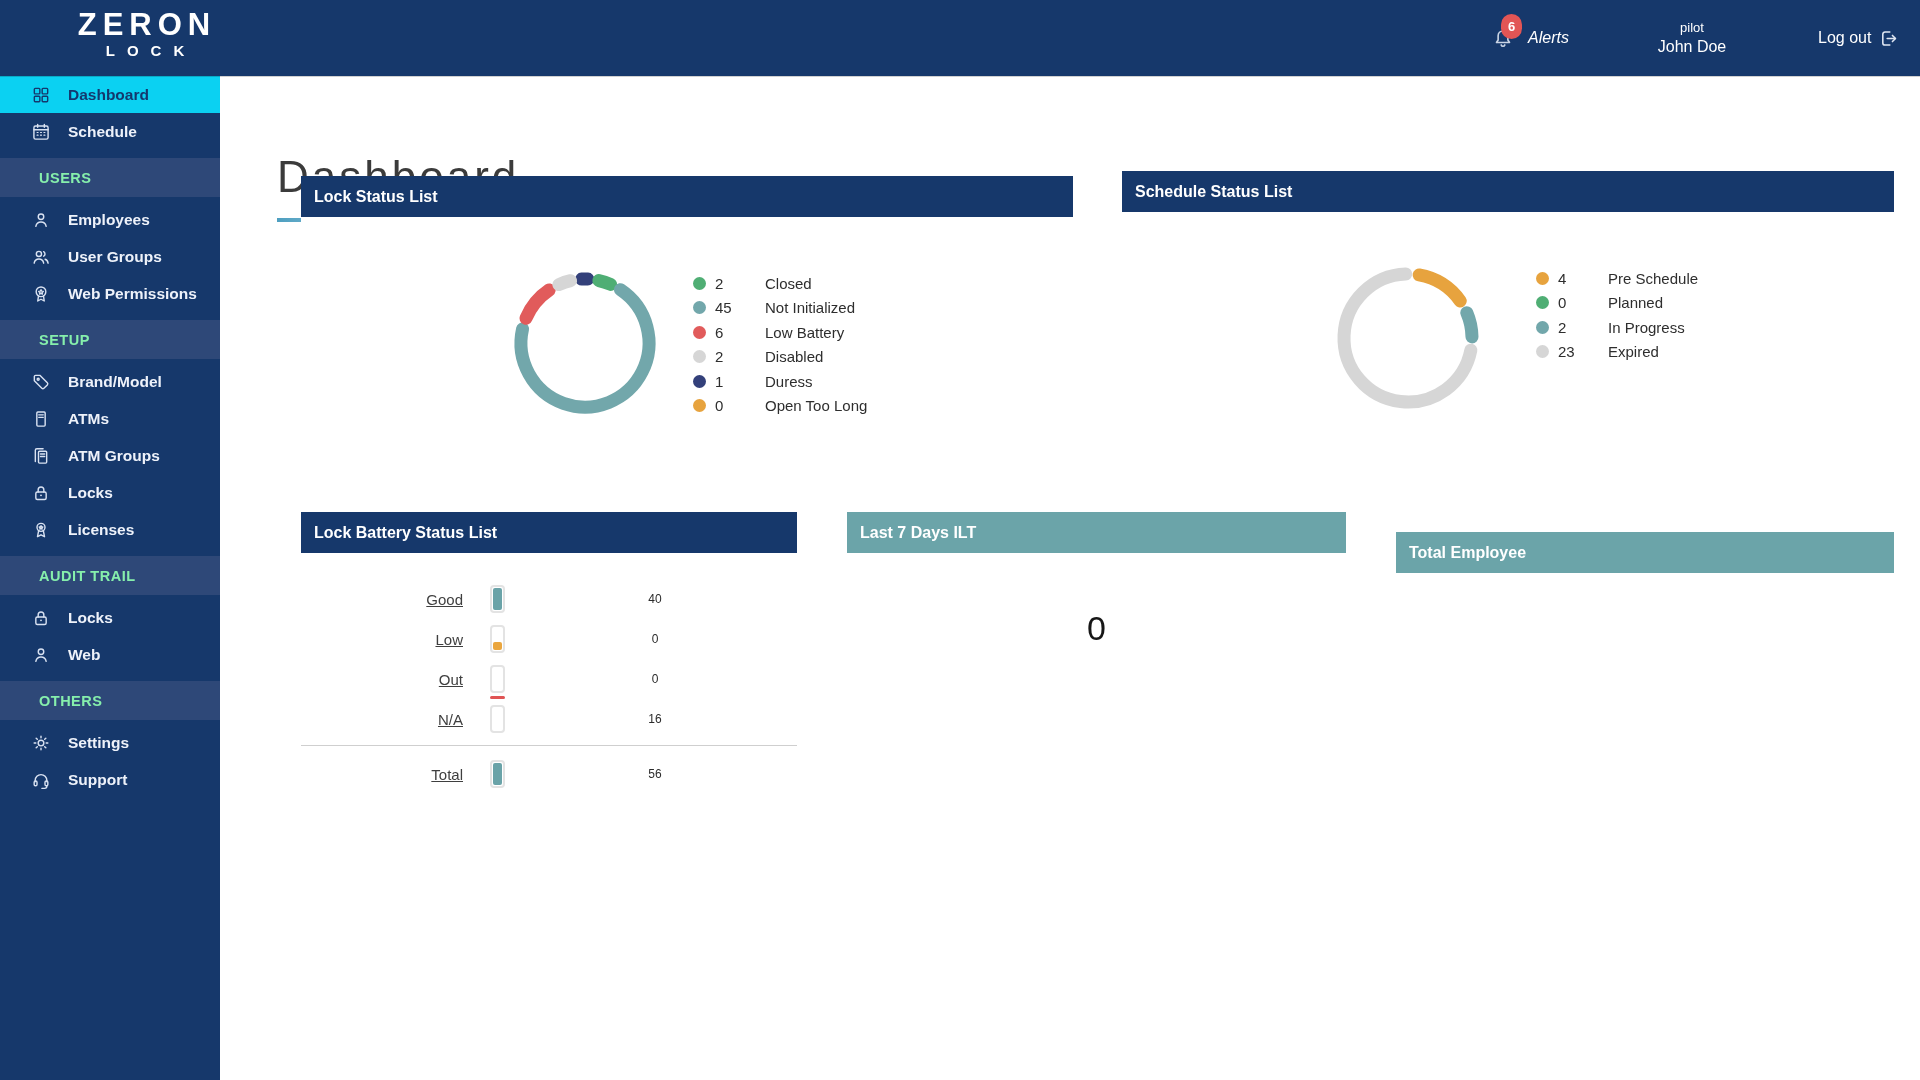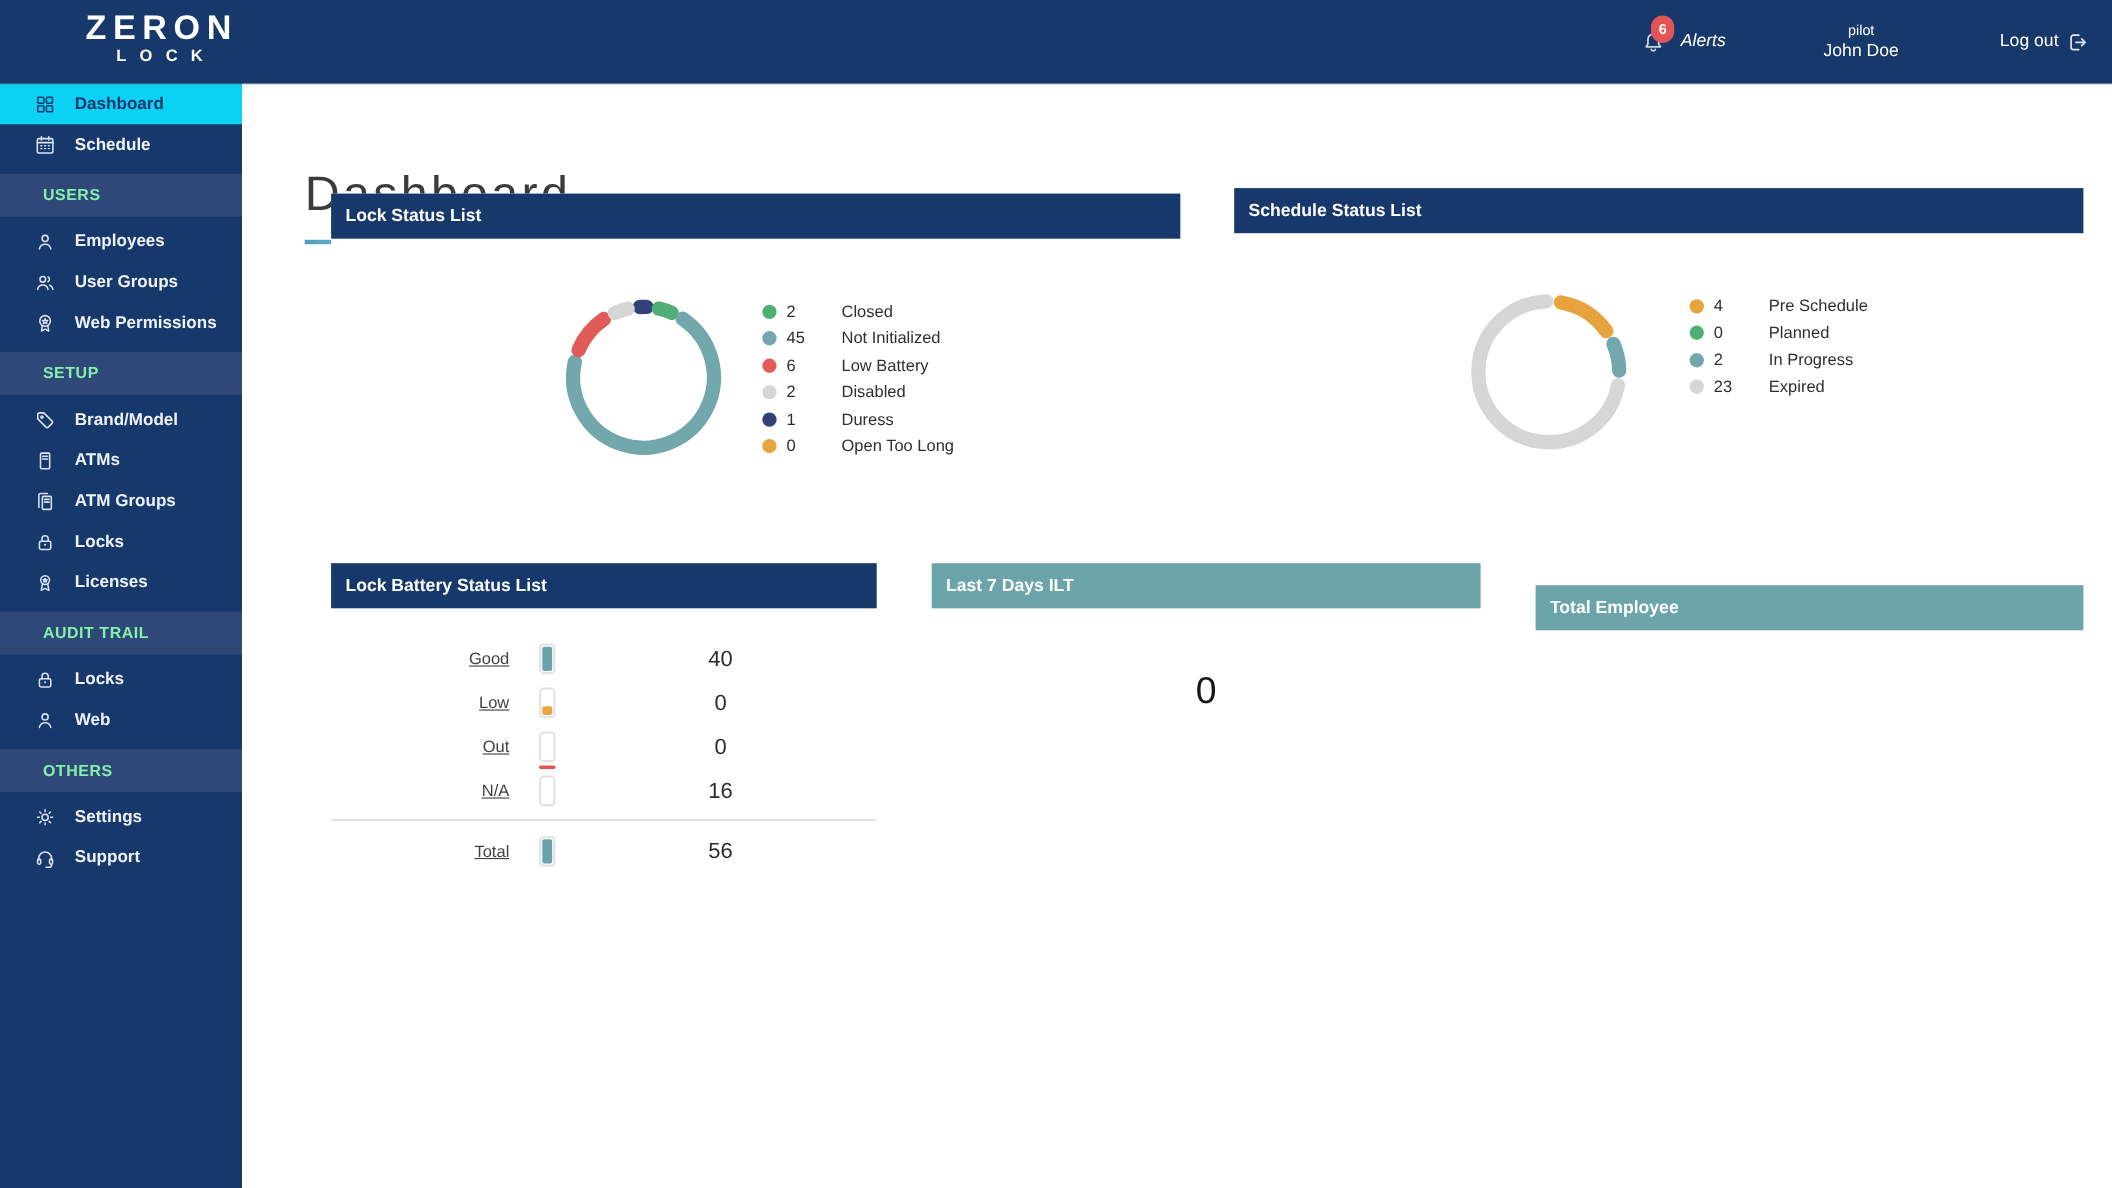--- a/index.html
+++ b/index.html
@@ -71,21 +71,21 @@
   .bat-row{ height:40px; display:flex; align-items:center; }
   .bat-label{ width:162px; text-align:right; font-size:15px; color:#3f3f3f; flex:none;text-decoration:underline; }
   .bat{ width:15px; height:28px; border:2px solid #e3e3e3; border-radius:4px; background:#fff;
     position:relative; margin-left:27px; flex:none; display:inline-block; }
   .bat-fill{ position:absolute; left:1px; right:1px; top:1px; bottom:1px; border-radius:2px; display:none; }
   .bat.filled .bat-fill{ display:block; background:var(--bat-teal); }
   .bat.low .bat-fill{ display:block; top:auto; height:8px; background:var(--bat-orange); }
   .bat-under{ display:none; }
   .bat.out .bat-under{ display:block; position:absolute; left:-2px; right:-2px; bottom:-8px;
     height:3px; border-radius:2px; background:var(--bat-red); }
-  .bat-value{ margin-left:50px; width:200px; text-align:center; font-size:20px; color:#2b2b2b; }
+  .bat-value{ margin-left:50px; width:200px; text-align:center; font-size:12px; color:#2b2b2b; }
   .bat-divider{ height:1px; background:#cfcfcf; margin:6px 0; }
   .bat-total .bat-row{ height:44px; }
 
   .card-ilt{ left:627px; top:436px; width:499px; height:300px; }
   .card-emp{ left:1176px; top:456px; width:498px; height:300px; }
   .big-num{ position:absolute; left:0; right:0; top:97px; text-align:center;
     font-size:34px; color:#161616; }
 
   svg.icon{ width:100%; height:100%; display:block; }
 </style>

